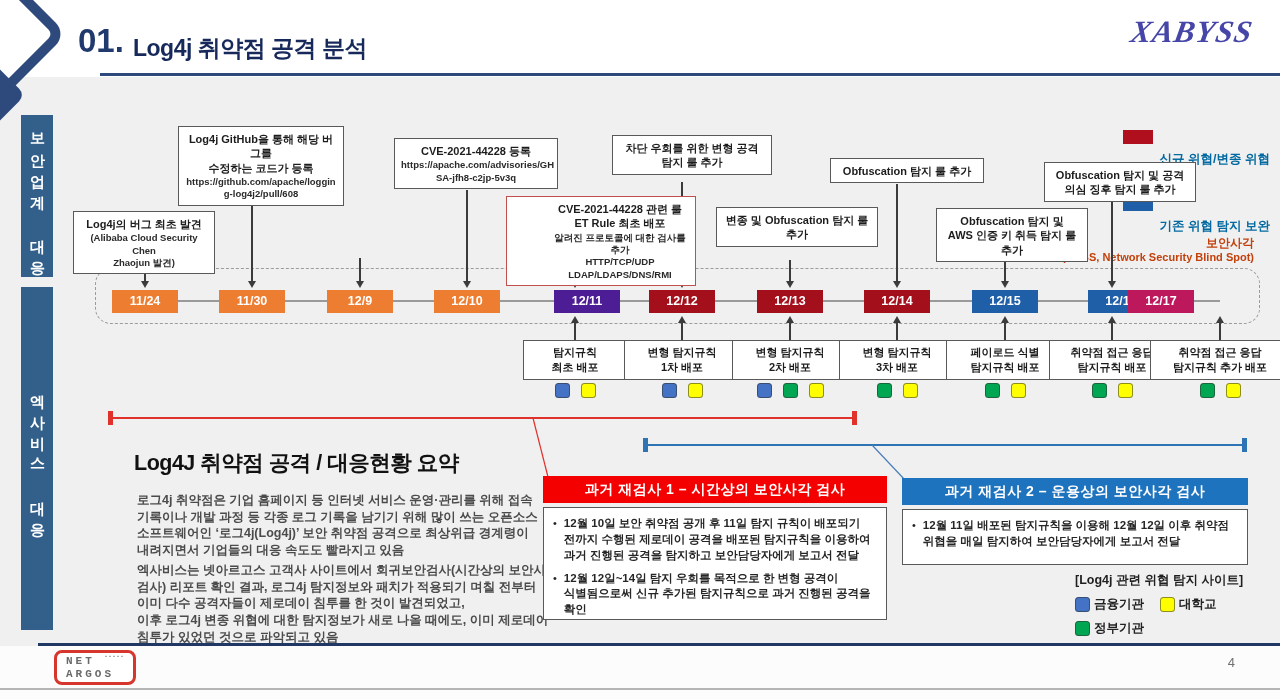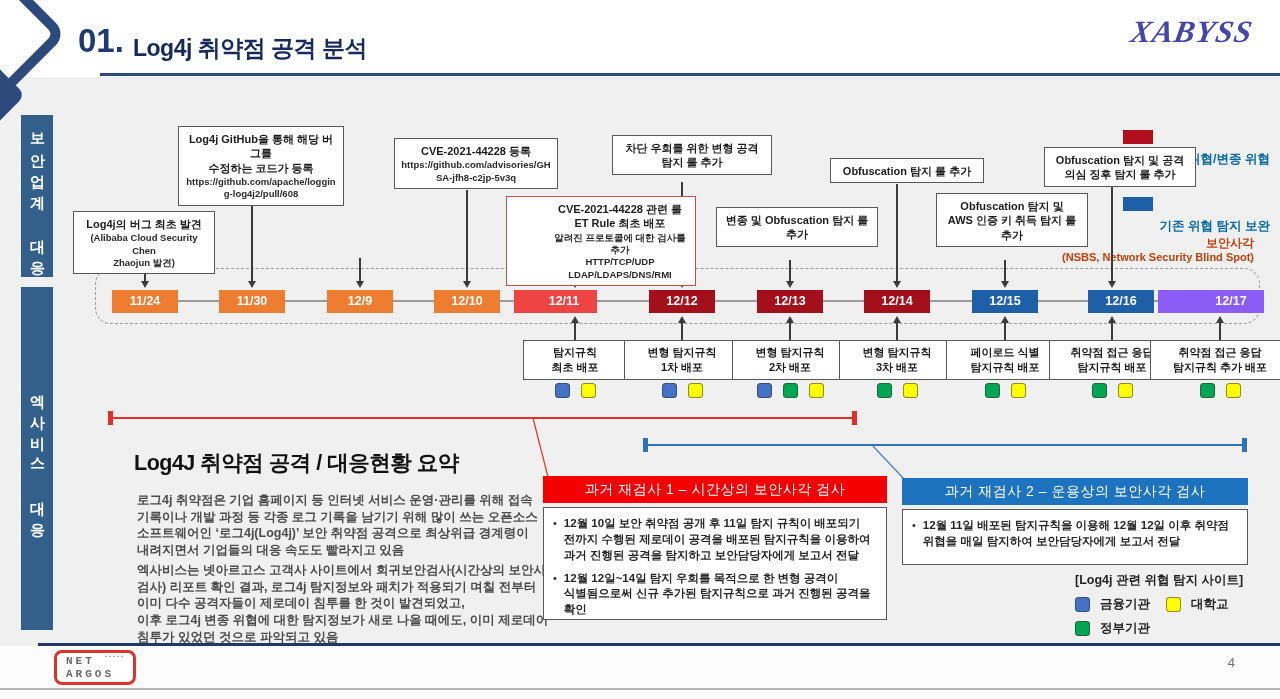--- a/index.html
+++ b/index.html
@@ -54,37 +54,37 @@
   .deploy-box{position:absolute;top:340px;background:#fff;border:1px solid #595959;text-align:center;font-size:11px;font-weight:bold;color:#1c1c1c;line-height:1.35;padding:4px 2px;box-sizing:border-box;}
   .squares-row{position:absolute;top:383px;display:flex;justify-content:center;gap:11px;}
   .site-square{width:15px;height:15px;border-radius:3.5px;border:1px solid rgba(50,50,50,.55);box-sizing:border-box;display:inline-block;}
 
   
   .bracket{position:absolute;height:1.6px;}
   .bracket-cap{position:absolute;width:4.5px;height:14px;}
   .leader-svg{position:absolute;left:0;top:0;width:1280px;height:699px;pointer-events:none;z-index:1;}
 
   
-  .recheck-header{position:absolute;height:27px;line-height:27px;text-align:center;color:#fff;font-size:14px;font-weight:normal;letter-spacing:0.5px;z-index:2;}
+  .recheck-header{position:absolute;height:27px;line-height:27px;text-align:center;color:#fff;font-size:14px;font-weight:bold;letter-spacing:0.5px;z-index:2;}
   .recheck-body{position:absolute;background:#fff;border:1px solid #595959;box-sizing:border-box;padding:8px 9px;z-index:2;}
   .bullet-row{display:flex;gap:7px;margin-bottom:7px;}
   .bullet-dot{font-size:11px;color:#222;line-height:1.4;}
   .bullet-text{font-size:11.5px;font-weight:bold;color:#262626;line-height:1.38;}
 
   
   .summary-heading{position:absolute;left:134px;top:448px;font-size:21.5px;font-weight:700;color:#111;letter-spacing:-0.5px;}
   .summary-para{position:absolute;left:137px;width:434px;font-size:12.5px;font-weight:600;color:#4b4b4b;line-height:1.33;}
   .summary-para.p1{top:492px;}
   .summary-para.p2{top:562px;}
 
   
   .site-legend{position:absolute;left:1075px;top:572px;}
   .site-legend-title{font-size:12.5px;font-weight:bold;color:#1f1f1f;}
   .site-legend-row{display:flex;gap:16px;margin-top:7px;}
-  .site-legend-item{display:flex;align-items:center;gap:10px;font-size:12.5px;font-weight:bold;color:#222;}
+  .site-legend-item{display:flex;align-items:center;gap:4px;font-size:12.5px;font-weight:bold;color:#222;}
 
   
   .footer-band{position:absolute;left:0;top:646px;width:1280px;height:53px;background:#fcfcfc;}
   .footer-rule{position:absolute;left:38px;top:643px;width:1242px;height:2.5px;background:#1f3864;}
   .footer-bottom-rule{position:absolute;left:0;top:688px;width:1280px;height:1.5px;background:#b5b5b5;}
   .netargos-logo{position:absolute;left:54px;top:650px;border:3px solid #d6362b;border-radius:8px;background:#fff;padding:2px 9px;font-family:"Liberation Mono","DejaVu Sans Mono",monospace;font-weight:bold;color:#6a6a6a;font-size:11px;line-height:1.15;letter-spacing:3px;}
   .netargos-logo .dots{font-size:5px;letter-spacing:1px;color:#888;vertical-align:top;}
   .page-number{position:absolute;right:45px;top:655px;font-size:13px;color:#707070;}
 </style>
 </head>
@@ -122,68 +122,68 @@
     <span class="t1">보안사각</span>
     <span class="t2">(NSBS, Network Security Blind Spot)</span>
   </div>
   <div class="blindspot-region"></div>
 
   <div class="timeline-line"></div>
   <div class="date-box" style="left: 112px; background-color: rgb(237, 125, 49);"><span>11/24</span></div>
   <div class="date-box" style="left: 219px; background-color: rgb(237, 125, 49);"><span>11/30</span></div>
   <div class="date-box" style="left: 327px; background-color: rgb(237, 125, 49);"><span>12/9</span></div>
   <div class="date-box" style="left: 434px; background-color: rgb(237, 125, 49);"><span>12/10</span></div>
-  <div class="date-box" style="left: 514px; background-color: #ef4444; padding-left: 17px;"><span>12/11</span></div>
+  <div class="date-box" style="left: 554px; background-color: #4c1d95;"><span>12/11</span></div>
   <div class="date-box" style="left: 649px; background-color: rgb(163, 16, 28);"><span>12/12</span></div>
   <div class="date-box" style="left: 757px; background-color: rgb(163, 16, 28);"><span>12/13</span></div>
   <div class="date-box" style="left: 864px; background-color: rgb(163, 16, 28);"><span>12/14</span></div>
   <div class="date-box" style="left: 972px; background-color: rgb(31, 95, 168);"><span>12/15</span></div>
   <div class="date-box" style="left: 1079px; background-color: rgb(31, 95, 168); margin-left: 9px;"><span>12/16</span></div>
-  <div class="date-box" style="left: 1158px; background-color: #8b5cf6; padding-left: 40px;"><span>12/17</span></div>
+  <div class="date-box" style="left: 1128px; background-color: #be185d;"><span>12/17</span></div>
 
   <div class="callout" style="left:73px;top:211px;width:128px">
     <div class="callout-title prelines">Log4j의 버그 최초 발견</div>
     <div class="callout-sub prelines">(Alibaba Cloud Security Chen
 Zhaojun 발견)</div>
   </div>
   <div class="callout" style="left:178px;top:126px;width:152px">
     <div class="callout-title prelines">Log4j GitHub을 통해 해당 버그를
 수정하는 코드가 등록</div>
     <div class="callout-sub prelines">https://github.com/apache/loggin
 g-log4j2/pull/608</div>
   </div>
   <div class="callout" style="left:394px;top:138px;width:150px">
     <div class="callout-title prelines">CVE-2021-44228 등록</div>
-    <div class="callout-sub prelines">https://github.com/advisories/GH
+    <div class="callout-sub prelines">https://apache.com/advisories/GH
 SA-jfh8-c2jp-5v3q</div>
   </div>
   <div class="callout callout--alert" style="left:506px;top:196px;width:138px">
     <div class="callout-title prelines">CVE-2021-44228 관련 룰
 ET Rule 최초 배포</div>
     <div class="callout-sub prelines">알려진 프로토콜에 대한 검사룰 추가
 HTTP/TCP/UDP
 LDAP/LDAPS/DNS/RMI</div>
   </div>
   <div class="callout" style="left:612px;top:135px;width:146px">
     <div class="callout-title prelines">차단 우회를 위한 변형 공격
 탐지 룰 추가</div>
   </div>
   <div class="callout" style="left:716px;top:207px;width:148px">
     <div class="callout-title prelines">변종 및 Obfuscation 탐지 룰
 추가</div>
   </div>
   <div class="callout" style="left:830px;top:158px;width:140px">
     <div class="callout-title prelines">Obfuscation 탐지  룰 추가</div>
   </div>
-  <div class="callout" style="left:936px;top:193px;width:138px">
+  <div class="callout" style="left:936px;top:208px;width:138px">
     <div class="callout-title prelines">Obfuscation 탐지  및
 AWS 인증 키 취득 탐지 룰
 추가</div>
   </div>
-  <div class="callout" style="left:1044px;top:147px;width:138px">
+  <div class="callout" style="left:1044px;top:162px;width:138px">
     <div class="callout-title prelines">Obfuscation 탐지 및 공격
 의심 징후 탐지 룰 추가</div>
   </div>
 
   <div class="arrow-down" style="left:144px;top:259px;height:23px"></div>
   <div class="arrow-down" style="left:251px;top:186px;height:96px"></div>
   <div class="arrow-down" style="left:359px;top:258px;height:24px"></div>
   <div class="arrow-down" style="left:466px;top:190px;height:92px"></div>
   <div class="arrow-down" style="left:574px;top:262px;height:20px"></div>
   <div class="arrow-down" style="left:681px;top:182px;height:100px"></div>

